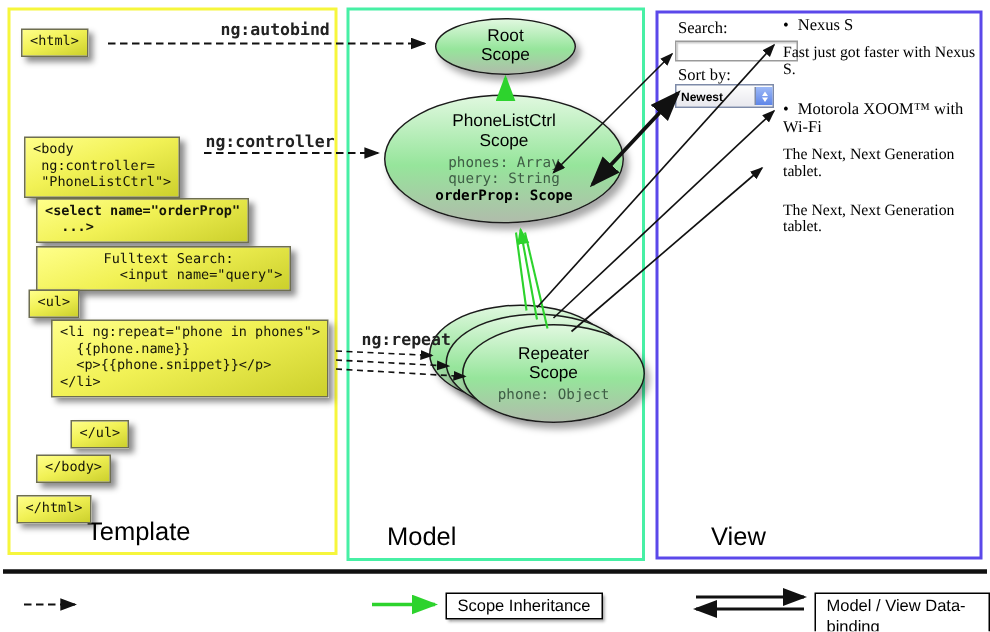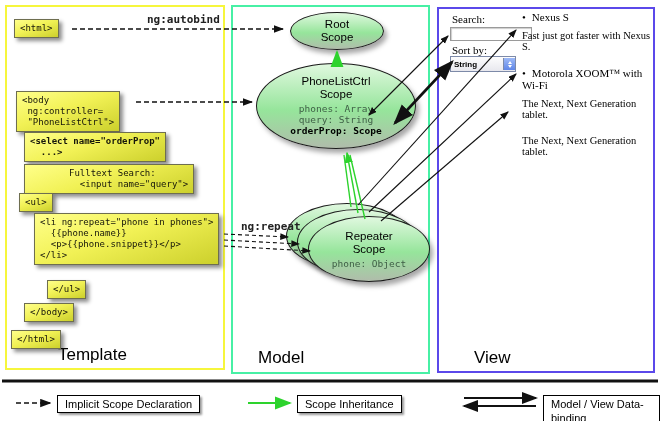--- a/index.html
+++ b/index.html
@@ -108,20 +108,21 @@
   <div class="codebox" id="box-ul-open">&lt;ul&gt;</div>
   <div class="codebox" id="box-li">&lt;li ng:repeat="phone in phones"&gt;
   {{phone.name}}
   &lt;p&gt;{{phone.snippet}}&lt;/p&gt;
 &lt;/li&gt;</div>
   <div class="codebox" id="box-ul-close">&lt;/ul&gt;</div>
   <div class="codebox" id="box-body-close">&lt;/body&gt;</div>
   <div class="codebox" id="box-html-close">&lt;/html&gt;</div>
 
   <div class="nglabel" id="label-autobind">ng:autobind</div>
+  <div class="nglabel" id="label-controller">ng:controller</div>
   <div class="nglabel" id="label-repeat">ng:repeat</div>
 
   <div class="ellipse" id="root-scope">
     <div class="scope-title">Root
 Scope</div>
   </div>
 
   <div class="ellipse" id="phonelist-scope">
     <div class="scope-title">PhoneListCtrl
 Scope</div>
@@ -135,42 +136,41 @@
   <div class="ellipse" id="repeater-front">
     <div class="scope-title">Repeater
 Scope</div>
     <div class="scope-props">phone: Object</div>
   </div>
 
   <div class="viewtext" id="search-label">Search:</div>
   <input id="search-input" value="" style="">
   <div class="viewtext" id="sort-label">Sort by:</div>
   <div id="sort-dropdown">
-    <span class="sel-text">String</span>
+    <span class="sel-text">Newest</span>
     <span class="stepper">
       <span class="tri-up"></span>
         <span class="tri-down"></span>
     </span>
   </div>
 
   <div id="view-items">
     <div class="vitem">
       <div class="vname"><span class="bullet">•</span><span>Nexus S</span></div>
       <div class="vdesc">Fast just got faster with Nexus S.</div>
     </div>
     <div class="vitem">
       <div class="vname"><span class="bullet">•</span><span>Motorola XOOM™ with Wi-Fi</span></div>
       <div class="vdesc">The Next, Next Generation tablet.</div>
     </div>
     <div class="vitem">
       <div class="vdesc">The Next, Next Generation tablet.</div>
     </div>
   </div>
 
-  <div class="legend-box" id="legend-implicit">Implicit Scope Declaration</div>
   <div class="legend-box" id="legend-inheritance">Scope Inheritance</div>
   <div class="legend-box" id="legend-binding">Model / View Data-binding</div>
 
   <svg id="wires" width="660" height="421" viewBox="0 0 660 421">
     <defs>
       <marker id="mB" orient="auto" markerWidth="8" markerHeight="7" refX="7" refY="3">
         <path d="M0,0 L8,3 L0,6 Z" fill="#111"></path>
       </marker>
       <marker id="mBr" orient="auto-start-reverse" markerWidth="8" markerHeight="7" refX="7" refY="3">
         <path d="M0,0 L8,3 L0,6 Z" fill="#111"></path>

